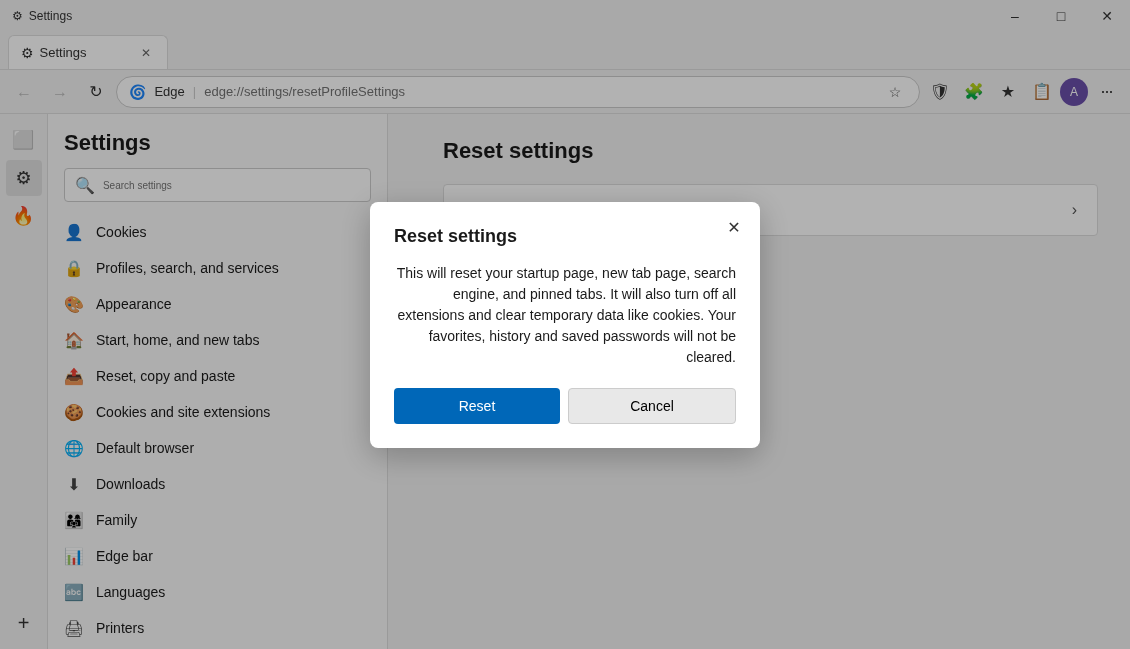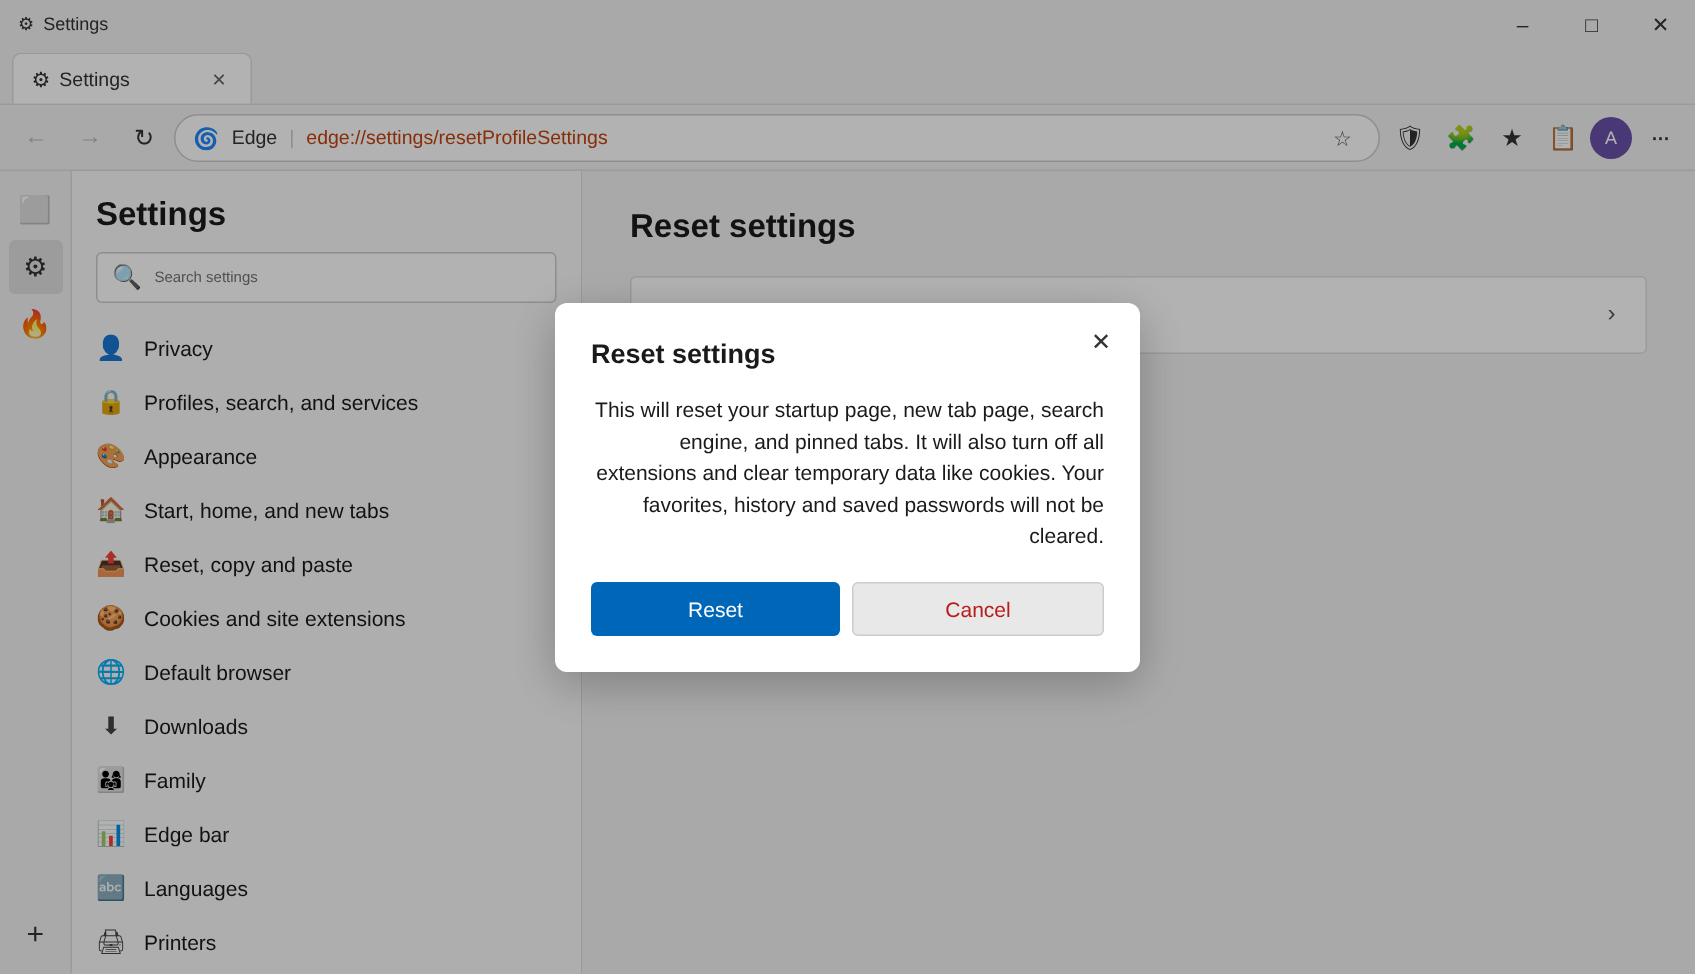--- a/index.html
+++ b/index.html
@@ -88,21 +88,21 @@
       background: white;
       display: flex;
       align-items: center;
       padding: 0 12px;
       gap: 8px;
       font-size: 13px;
       color: #333;
     }
     .address-bar-icon { font-size: 14px; color: #555; }
     .address-bar-divider { color: #ccc; }
-    .address-url { color: #c2410c; font-size: 13px; }
+    .address-url { color: #737373; font-size: 13px; }
     .address-actions { margin-left: auto; display: flex; gap: 4px; }
     .address-action-btn {
       width: 24px;
       height: 24px;
       border-radius: 50%;
       border: none;
       background: transparent;
       cursor: pointer;
       display: flex;
       align-items: center;
@@ -226,20 +226,21 @@
       flex-shrink: 0;
     }
 
     
     .content {
       flex: 1;
       background: #f3f3f3;
       padding: 24px 32px;
       overflow-y: auto;
       position: relative;
+      margin-left: 23px;
     }
     .content-title {
       font-size: 22px;
       font-weight: 600;
       color: #1a1a1a;
       margin-bottom: 20px;
     }
     .restore-card {
       background: white;
       border: 1px solid #ddd;
@@ -312,21 +313,21 @@
       border: none;
       border-radius: 4px;
       font-size: 14px;
       cursor: pointer;
       font-family: 'Segoe UI', Arial, sans-serif;
     }
     .btn-cancel {
       flex: 1;
       height: 36px;
       background: #e8e8e8;
-      color: #b91c1c;
+      color: #000000;
       border: 1px solid #ccc;
       border-radius: 4px;
       font-size: 14px;
       cursor: pointer;
       font-family: 'Segoe UI', Arial, sans-serif;
     }
 
     
     .settings-sidebar::-webkit-scrollbar { width: 6px; }
     .settings-sidebar::-webkit-scrollbar-thumb { background: #ccc; border-radius: 3px; }
@@ -392,21 +393,21 @@
   <div class="settings-sidebar">
     <div class="settings-title">Settings</div>
     <div class="settings-search">
       <span>🔍</span>
       <input type="text" placeholder="Search settings" style="">
     </div>
 
     <div>
       <div class="settings-nav-item">
         <span class="nav-icon">👤</span>
-        <span>Privacy</span>
+        <span>Cookies</span>
       </div>
       <div class="settings-nav-item">
         <span class="nav-icon">🔒</span>
         <span>Profiles, search, and services</span>
       </div>
       <div class="settings-nav-item">
         <span class="nav-icon">🎨</span>
         <span>Appearance</span>
       </div>
       <div class="settings-nav-item">

